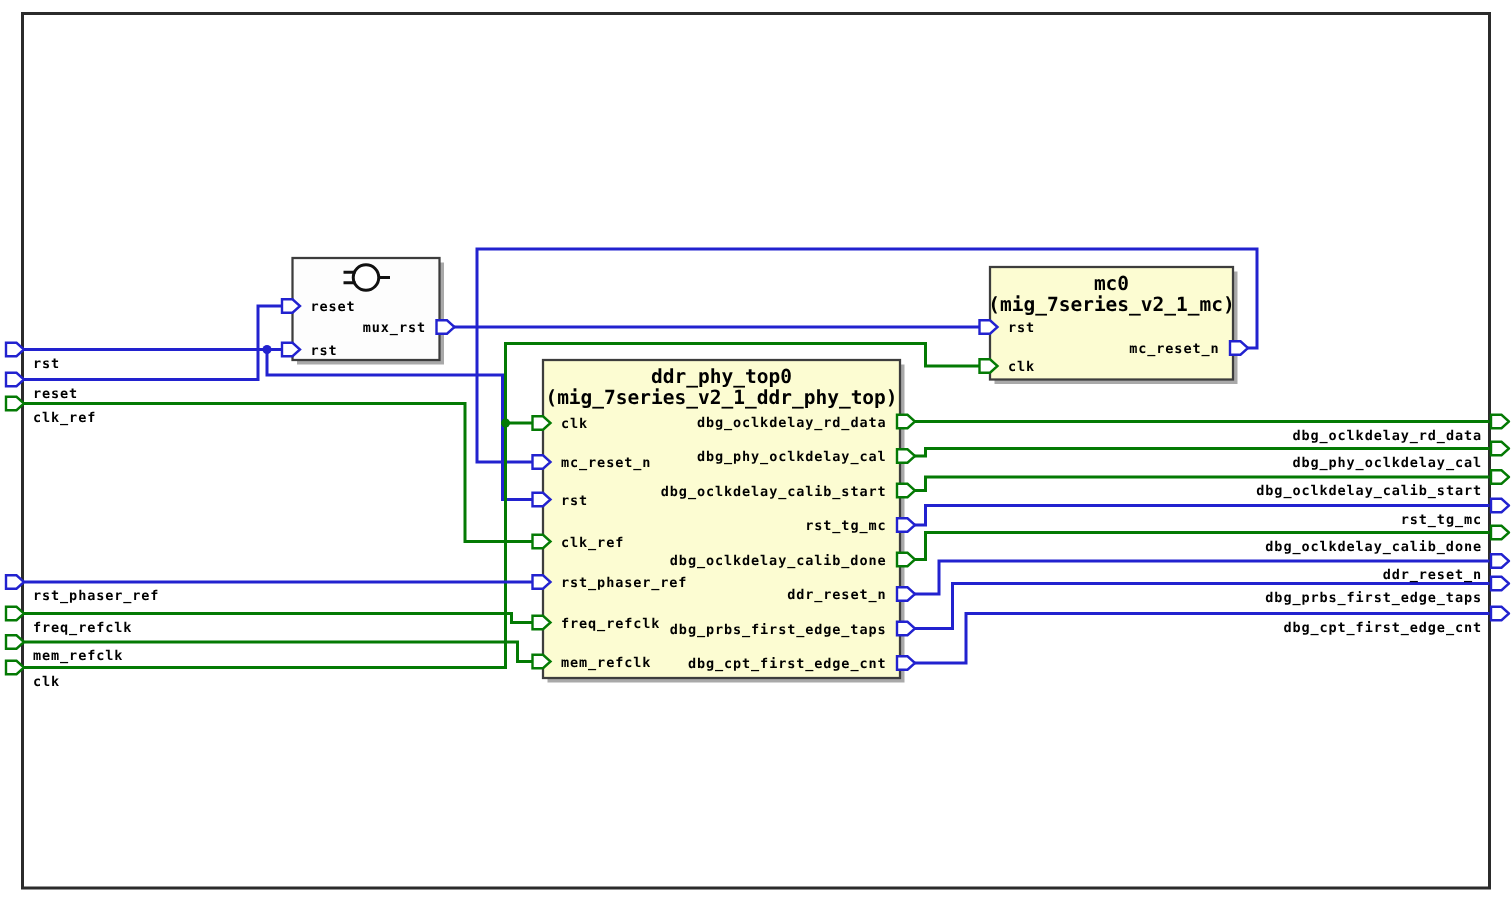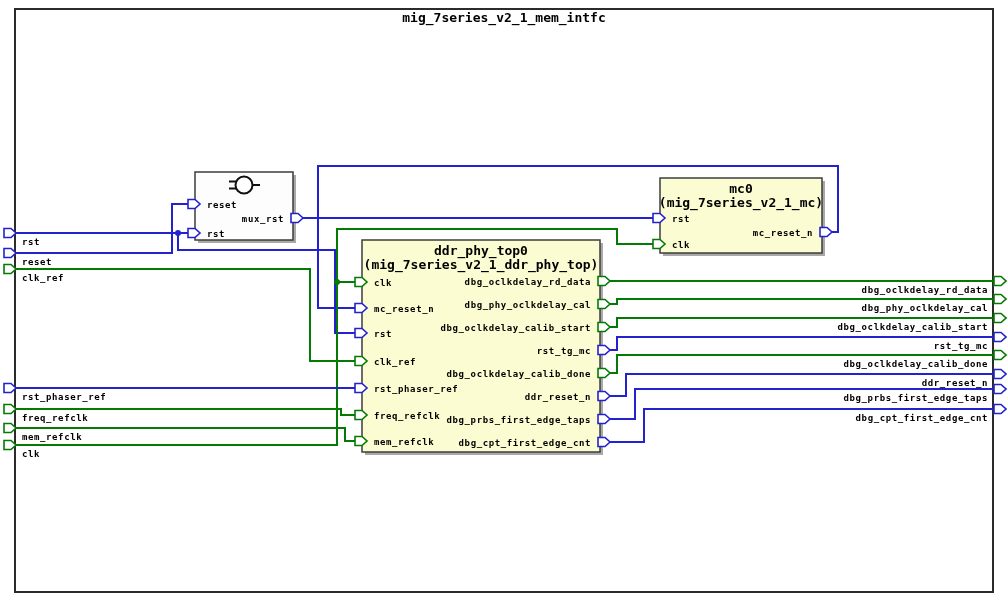--- a/index.html
+++ b/index.html
@@ -118,14 +118,13 @@
       <text x="988" y="349" text-anchor="end" font-size="9px" letter-spacing="0.6">rst_tg_mc</text>
       <polygon points="994,350.5 1001,350.5 1006,355 1001,359.5 994,359.5" fill="#ffffff" stroke="#047A04" stroke-width="1.6"></polygon>
       <text x="988" y="367" text-anchor="end" font-size="9px" letter-spacing="0.6">dbg_oclkdelay_calib_done</text>
       <polygon points="994,369.5 1001,369.5 1006,374 1001,378.5 994,378.5" fill="#ffffff" stroke="#2222CF" stroke-width="1.6"></polygon>
       <text x="988" y="386" text-anchor="end" font-size="9px" letter-spacing="0.6">ddr_reset_n</text>
       <polygon points="994,384.5 1001,384.5 1006,389 1001,393.5 994,393.5" fill="#ffffff" stroke="#2222CF" stroke-width="1.6"></polygon>
       <text x="988" y="401" text-anchor="end" font-size="9px" letter-spacing="0.6">dbg_prbs_first_edge_taps</text>
       <polygon points="994,404.5 1001,404.5 1006,409 1001,413.5 994,413.5" fill="#ffffff" stroke="#2222CF" stroke-width="1.6"></polygon>
       <text x="988" y="421" text-anchor="end" font-size="9px" letter-spacing="0.6">dbg_cpt_first_edge_cnt</text>
     </svg>
-  <div id="schematic-title">mig_7series_v2_1_mem_intfc</div>
 </div>
 
 </body></html>

